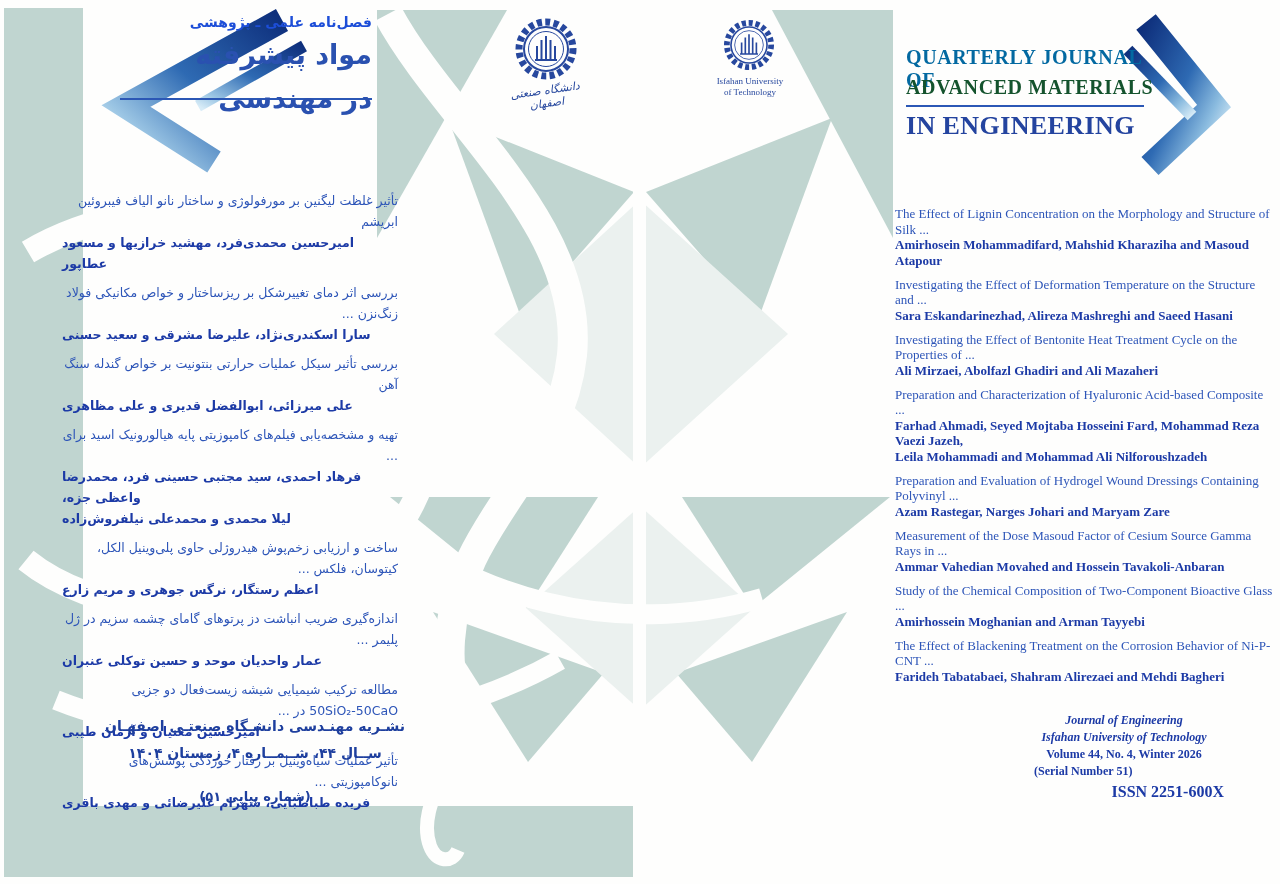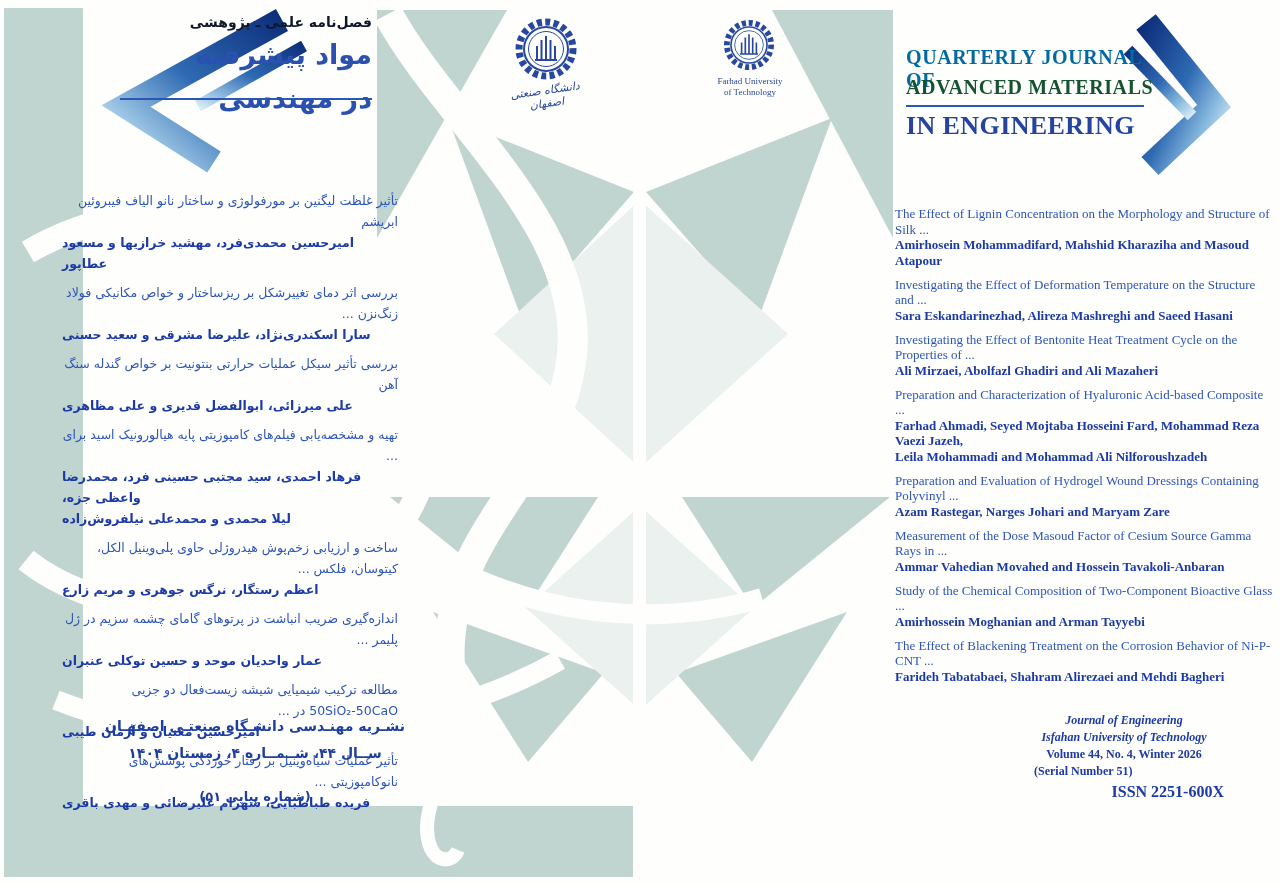--- a/index.html
+++ b/index.html
@@ -12,21 +12,21 @@
   .txt{position:absolute;z-index:3;}
 
   
   .en-m1{left:906px;top:46px;width:250px;font-size:20px;letter-spacing:.6px;font-weight:600;color:#0369a1;}
   .en-m2{left:906px;top:76px;width:250px;font-size:20px;letter-spacing:.6px;font-weight:600;color:#14532d;}
   .en-m3{left:906px;top:111px;width:250px;font-size:26px;letter-spacing:.4px;font-weight:600;color:#24449f;}
 
   
   .fa-mast{left:148px;top:14px;width:224px;text-align:right;direction:rtl;
            font-family:"DejaVu Sans",sans-serif;color:#2a51b0;}
-  .fa-tag{font-size:14px;font-weight:bold;color:#0f172a;margin-bottom:10px;}
+  .fa-tag{font-size:14px;font-weight:bold;color:#1d4ed8;margin-bottom:10px;}
   .fa-big{font-size:27px;font-weight:bold;line-height:30px;}
   .fa-big2{margin-top:14px;}
 
   
   .sealcap-fa{left:496px;top:84px;width:100px;text-align:center;direction:rtl;
       font-family:"DejaVu Sans",sans-serif;font-size:11px;color:#27489e;
       transform:rotate(-8deg);font-style:italic;}
   .sealcap-en{left:704px;top:76px;width:92px;text-align:center;font-size:9px;line-height:11px;color:#27489e;}
 
   
@@ -134,21 +134,21 @@
   <div class="txt en-m3">IN ENGINEERING</div>
 
   <div class="txt fa-mast">
     <div class="fa-tag">فصل‌نامه علمی ـ پژوهشی</div>
     <div class="fa-big">مواد پیشرفته</div>
     <div class="fa-big fa-big2">در مهندسی</div>
   </div>
 
   <div class="txt sealcap-fa">دانشگاه صنعتی اصفهان</div>
   <div class="txt sealcap-en">
-    <div>Farhad University</div>
+    <div>Isfahan University</div>
     <div>of Technology</div>
   </div>
 
   <div class="txt en-list">
     <div class="en-entry">
       <div>The Effect of Lignin Concentration on the Morphology and Structure of Silk ...</div>
       <div class="en-authors">Amirhosein Mohammadifard, Mahshid Kharaziha and Masoud Atapour</div>
     </div>
     <div class="en-entry">
       <div>Investigating the Effect of Deformation Temperature on the Structure and ...</div>

